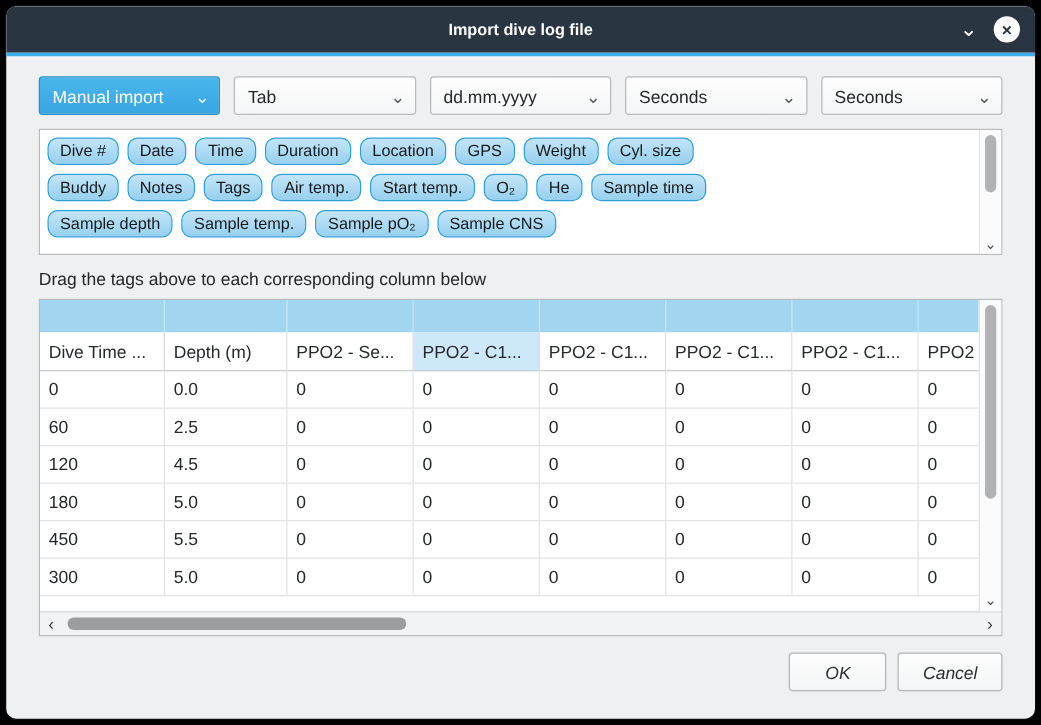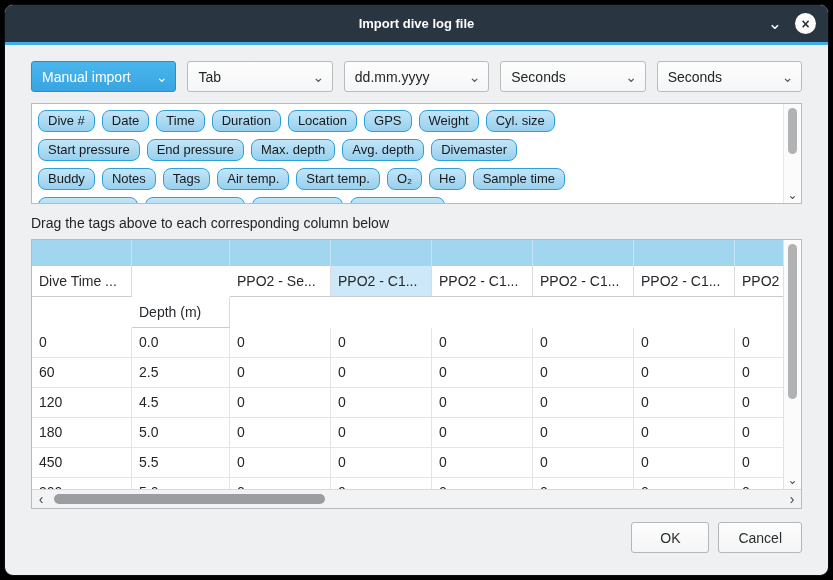--- a/index.html
+++ b/index.html
@@ -107,20 +107,21 @@
 
   
   .footer { display:flex; justify-content:flex-end; gap:9px; margin-top:13px; }
   .btn {
     min-width:78px; height:31px; padding:4px 19px;
     background:linear-gradient(#fdfdfd,#f4f5f6);
     border:1px solid #b4b6b8; border-radius:3px;
     font-size:14px; color:#2b2e31; font-family:"Liberation Sans",sans-serif;
     display:flex; align-items:center; justify-content:center;
     cursor:default;
+    font-style:italic;
   }
 </style>
 </head>
 <body>
 
 <div class="window">
 
   <div class="titlebar">
     <span class="title">Import dive log file</span>
     <div class="tb-controls">
@@ -153,21 +154,20 @@
         </div>
         <div class="combo">
           <span class="combo-label">Seconds</span>
           <span class="combo-arrow">⌄</span>
         </div>
       </div>
 
     <div class="tag-box">
       <div>
           <div class="tag-row"><span class="tag-pill">Dive #</span><span class="tag-pill">Date</span><span class="tag-pill">Time</span><span class="tag-pill">Duration</span><span class="tag-pill">Location</span><span class="tag-pill">GPS</span><span class="tag-pill">Weight</span><span class="tag-pill">Cyl. size</span></div>
-          <div class="tag-row"><span class="tag-pill">Start pressure</span><span class="tag-pill">End pressure</span><span class="tag-pill">Max. depth</span><span class="tag-pill">Avg. depth</span><span class="tag-pill">Divemaster</span></div>
           <div class="tag-row"><span class="tag-pill">Buddy</span><span class="tag-pill">Notes</span><span class="tag-pill">Tags</span><span class="tag-pill">Air temp.</span><span class="tag-pill">Start temp.</span><span class="tag-pill">O₂</span><span class="tag-pill">He</span><span class="tag-pill">Sample time</span></div>
           <div class="tag-row"><span class="tag-pill">Sample depth</span><span class="tag-pill">Sample temp.</span><span class="tag-pill">Sample pO₂</span><span class="tag-pill">Sample CNS</span></div>
         </div>
       <div class="vscrollbar">
         <div class="vhandle" style="height:46px;"></div>
         <div class="varrow"><span>⌄</span></div>
       </div>
     </div>
 
     <div class="instruction">Drag the tags above to each corresponding column below</div>
@@ -180,21 +180,21 @@
               <div class="tcell" style="width: 98px;"></div>
               <div class="tcell" style="width: 101px;"></div>
               <div class="tcell" style="width: 101px;"></div>
               <div class="tcell" style="width: 101px;"></div>
               <div class="tcell" style="width: 101px;"></div>
               <div class="tcell" style="width: 101px;"></div>
               <div class="tcell" style="width: 90px;"></div>
             </div>
             <div class="trow head-row">
               <div class="tcell" style="width: 100px;">Dive Time ...</div>
-              <div class="tcell" style="width: 98px; margin-top: 31px;">Depth (m)</div>
+              <div class="tcell" style="width: 98px;">Depth (m)</div>
               <div class="tcell" style="width: 101px;">PPO2 - Se...</div>
               <div class="tcell hl" style="width: 101px;">PPO2 - C1...</div>
               <div class="tcell" style="width: 101px;">PPO2 - C1...</div>
               <div class="tcell" style="width: 101px;">PPO2 - C1...</div>
               <div class="tcell" style="width: 101px;">PPO2 - C1...</div>
               <div class="tcell" style="width: 90px;">PPO2</div>
             </div>
             <div class="trow data-row">
               <div class="tcell" style="width: 100px;">0</div>
               <div class="tcell" style="width: 98px;">0.0</div>

